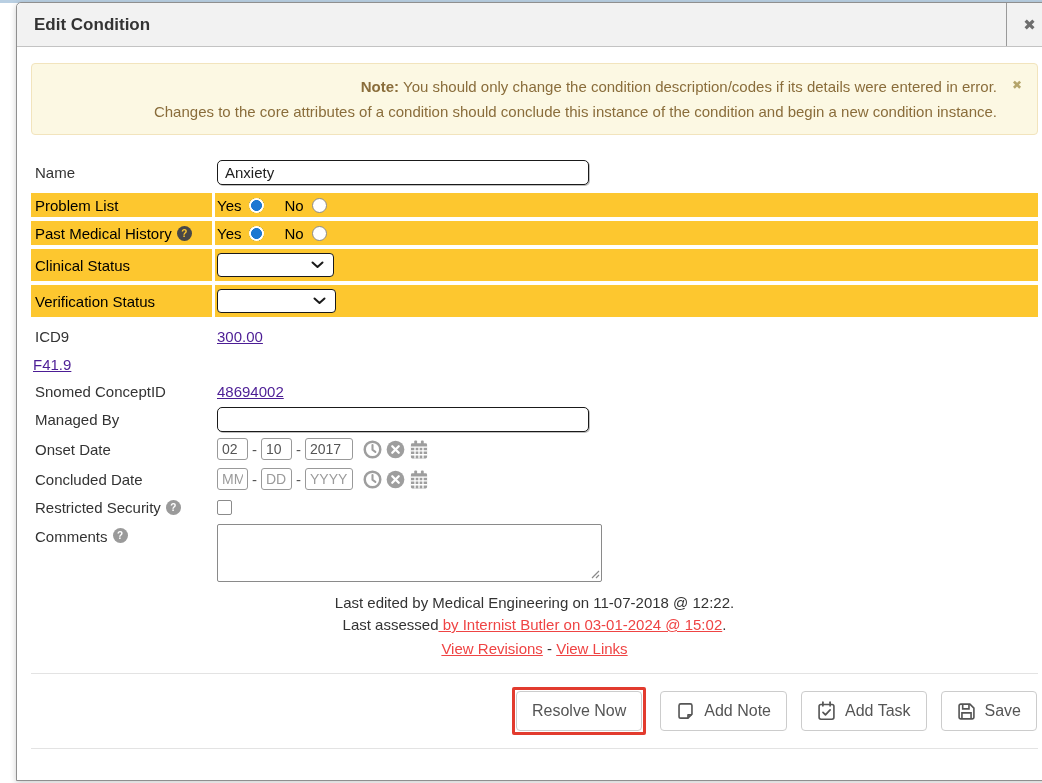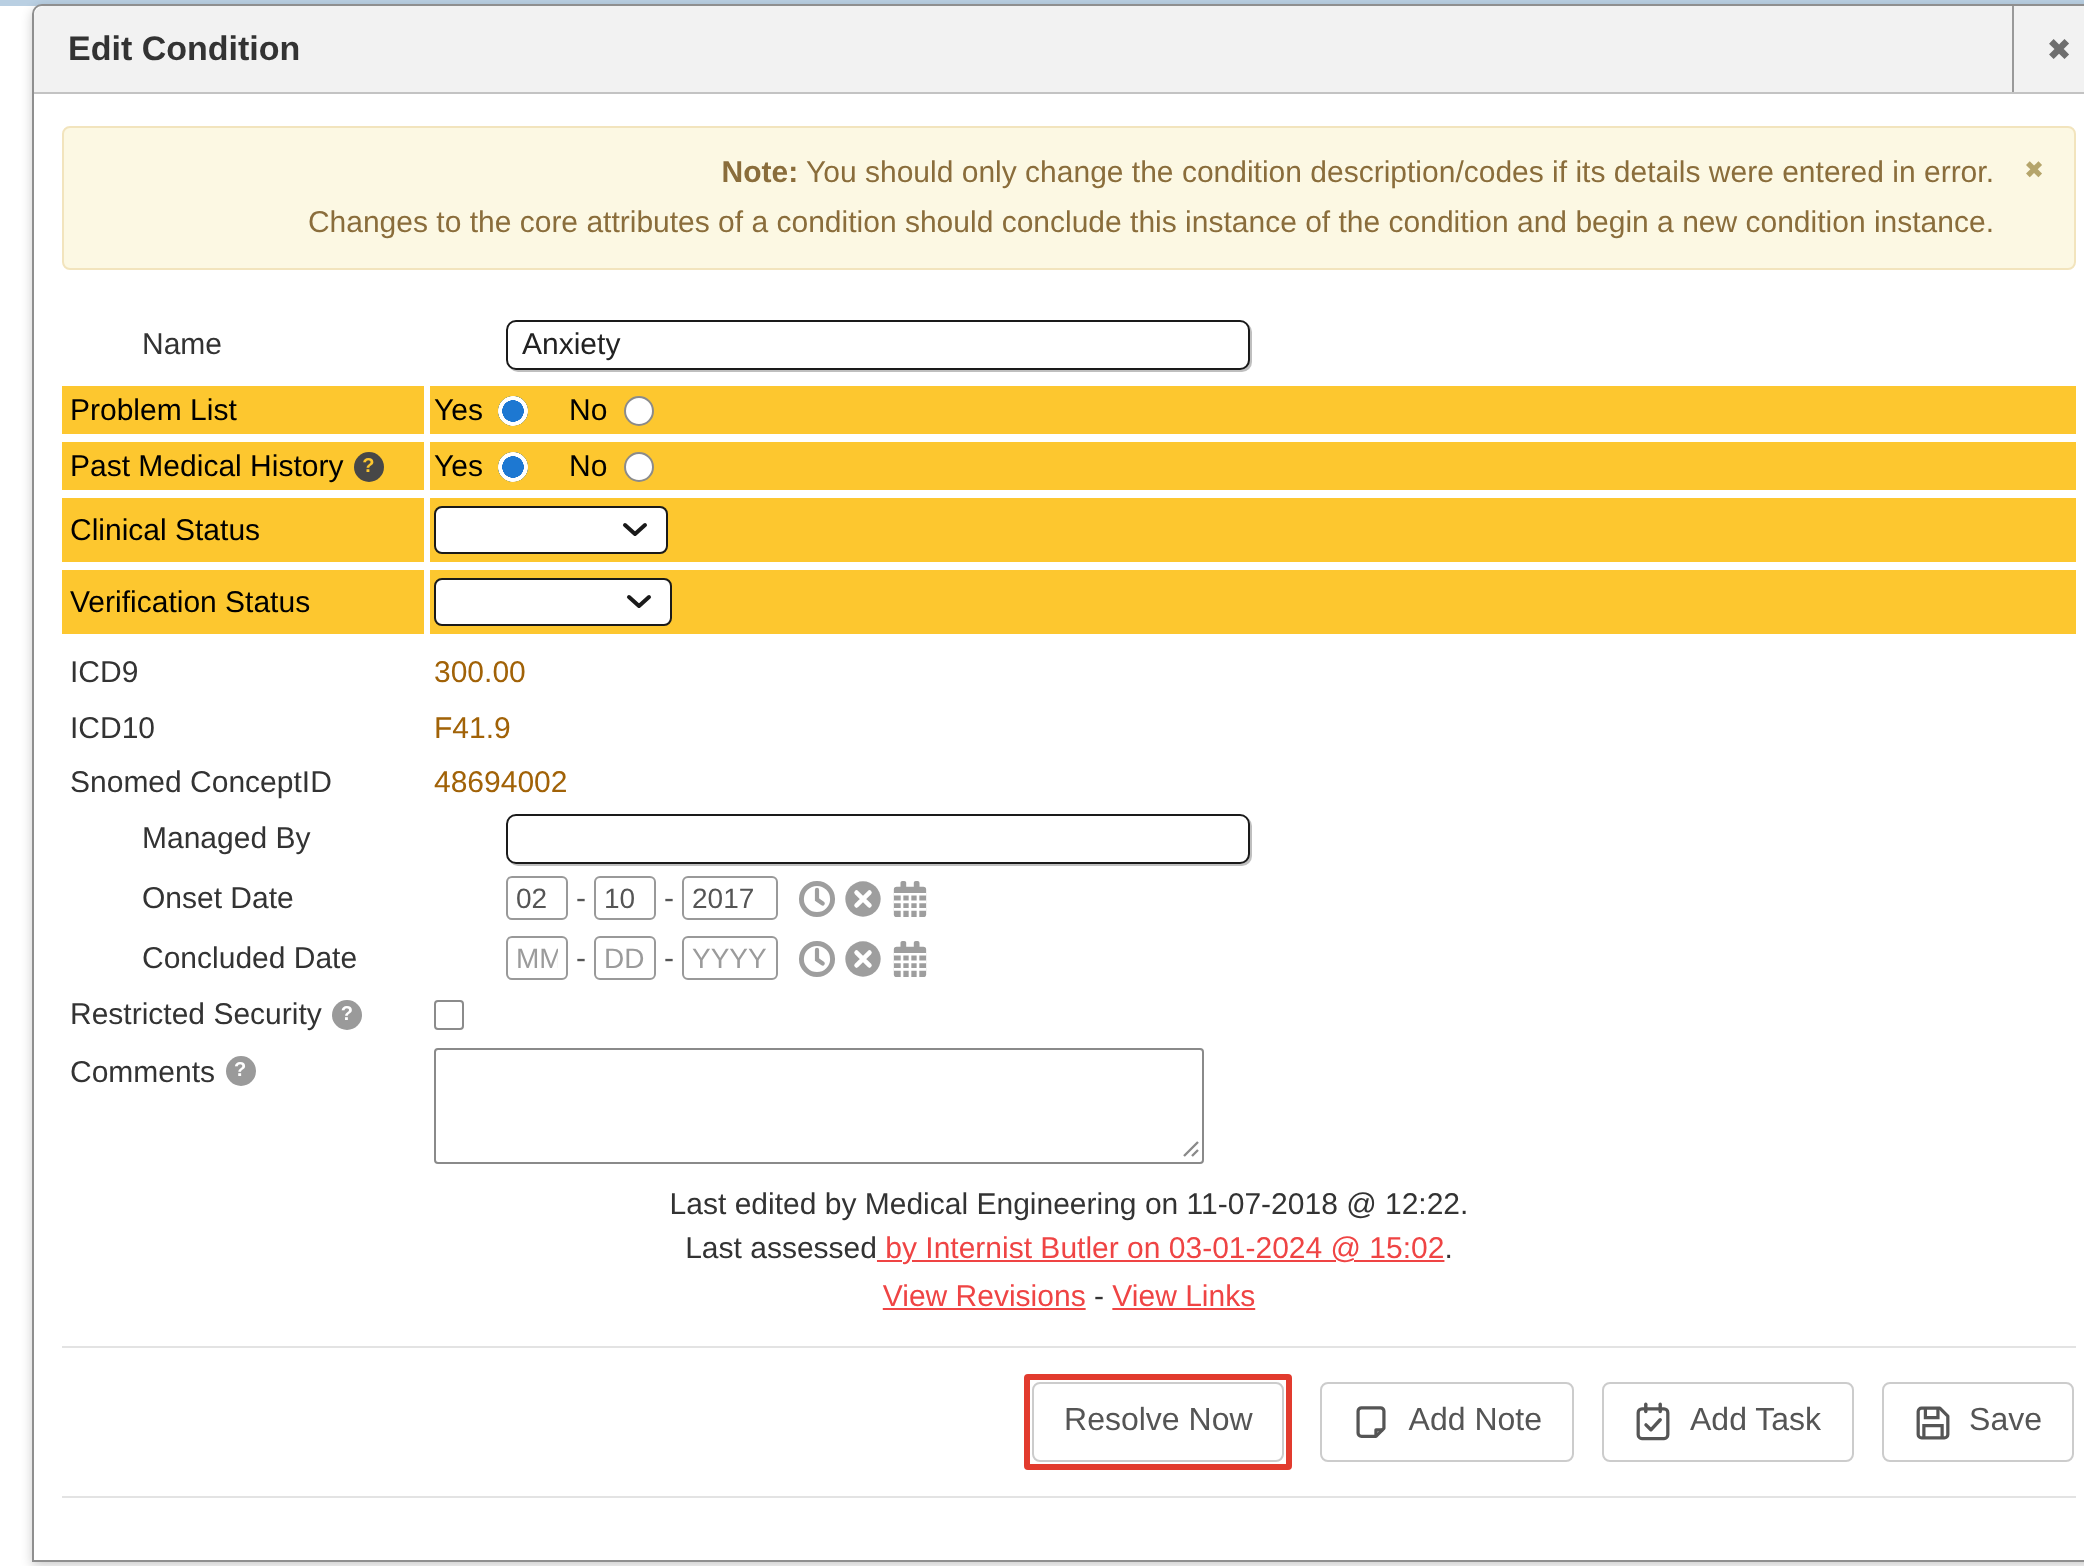--- a/index.html
+++ b/index.html
@@ -42,37 +42,37 @@
     font-weight:bold; cursor:pointer;
   }
   
   .form-row { display:flex; align-items:center; font-size:15px; }
   .cell-label {
     flex:0 0 181px; margin-right:3px; align-self:stretch; display:flex;
     align-items:center; padding-left:4px; gap:5px; white-space:nowrap;
   }
   .cell-field { flex:1; align-self:stretch; display:flex; align-items:center; padding-left:2px; gap:6px; }
   .row-hl .cell-label, .row-hl .cell-field { background:#fdc72f; color:#000; }
-  .h30 { height:30px;margin-left:36px; } .h28 { height:28px; } .h26 { height:26px; }
+  .h30 { height:30px; } .h28 { height:28px; } .h26 { height:26px; }
   .row-hl { margin-bottom:4px; }
   .row-radio { height:24px; } .row-select { height:32px; }
   .row-first-hl { margin-top:6px; }
   .pad-top { margin-top:5px; }
   
   .txt-input {
     width:372px; height:25px; border:1.5px solid #1a1a1a; border-radius:5px;
     font-family:inherit; font-size:15px; padding:1px 7px; color:#222; background:#fff;
     box-shadow:1px 1px 0 rgba(0,0,0,.25);
   }
   .sel {
     width:117px; height:24px; border:1.5px solid #1a1a1a; border-radius:4px; background:#fff;
     display:flex; align-items:center; justify-content:flex-end; padding-right:9px; cursor:pointer;
   }
   .sel.w2 { width:119px; }
-  .code-link { color:#a16207; cursor:pointer; }
+  .code-link { color:#4c1d95; text-decoration:underline; cursor:pointer; }
   .date-box {
     height:22px; border:1px solid #999; border-radius:3px; font-family:inherit;
     font-size:14px; padding:1px 4px; color:#555; background:#fff;
   }
   .date-box::placeholder { color:#9b9b9b; opacity:1; }
   .dmm { width:31px; } .ddd { width:31px; } .dyy { width:48px; }
   .dash { color:#555; margin:0 -2px; }
   .date-icons { display:flex; align-items:center; gap:4px; margin-left:4px; }
   
   .radio { width:15px; height:15px; border-radius:50%; display:inline-block; }
@@ -188,21 +188,20 @@
     </div>
 
     <div class="form-row h28 pad-top">
       <div class="cell-label">ICD9</div>
       <div class="cell-field">
           <span class="code-link">300.00</span>
         </div>
     </div>
 
     <div class="form-row h28">
-      <div class="cell-label">ICD10</div>
       <div class="cell-field">
           <span class="code-link">F41.9</span>
         </div>
     </div>
 
     <div class="form-row h26">
       <div class="cell-label">Snomed ConceptID</div>
       <div class="cell-field">
           <span class="code-link">48694002</span>
         </div>

